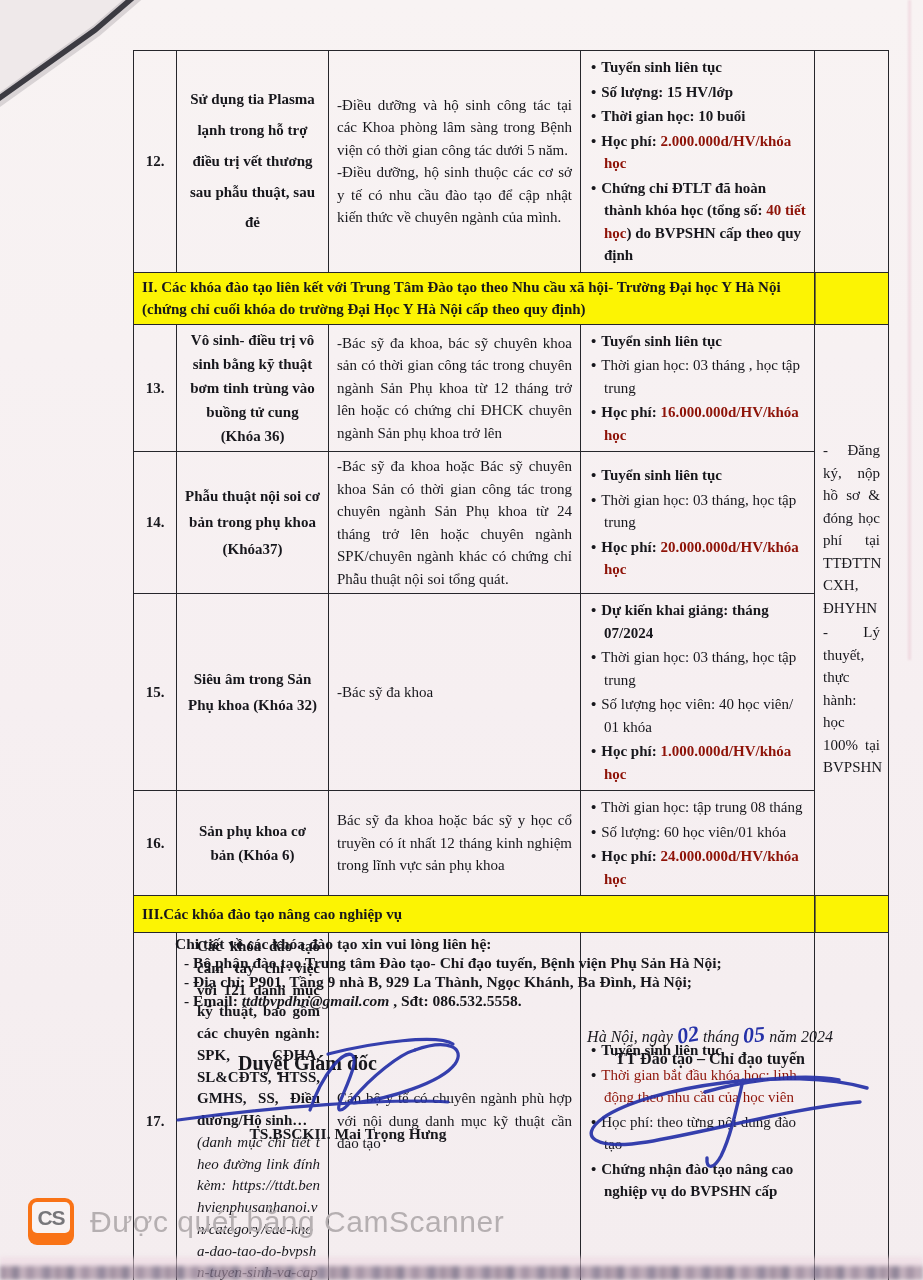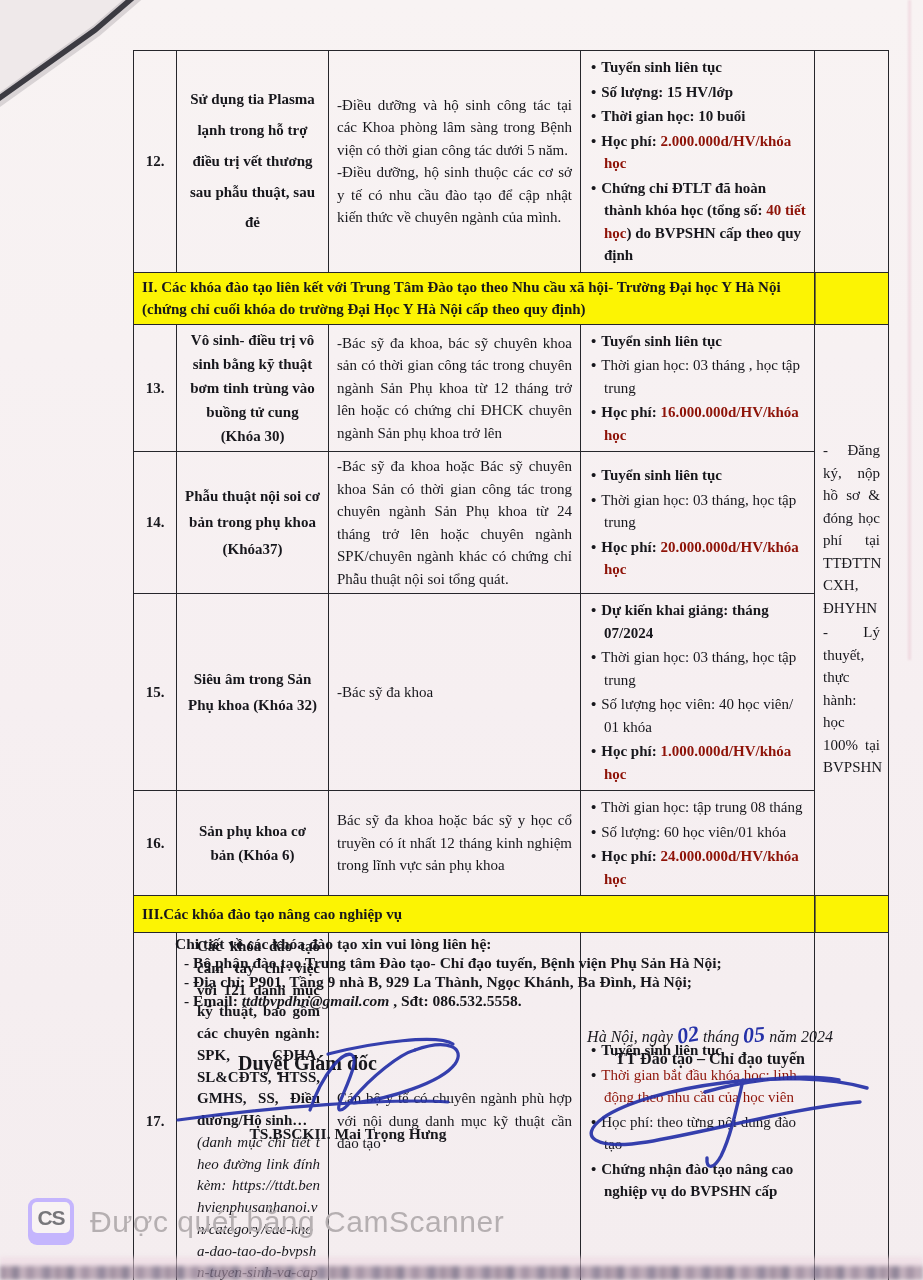--- a/index.html
+++ b/index.html
@@ -49,21 +49,21 @@
   .hn1{transform:rotate(-10deg);} .hn2{transform:rotate(-4deg);}
   .right-title{position:absolute;left:545px;top:30px;width:330px;text-align:center;font-weight:bold;font-size:16px;}
   .left-title{position:absolute;left:238px;top:32px;font-weight:bold;font-size:20px;}
   .left-name{position:absolute;left:188px;top:105px;width:320px;text-align:center;font-weight:bold;font-size:15.5px;}
   .right-name{position:absolute;left:545px;top:112px;width:330px;text-align:center;font-weight:bold;font-size:15.5px;}
   .sig-svg{position:absolute;pointer-events:none;}
 
   
   .cs-row{position:absolute;left:28px;top:1198px;display:flex;align-items:center;gap:16px;
     font-family:"Liberation Sans","DejaVu Sans",sans-serif;}
-  .cs-badge{width:46px;height:47px;border-radius:9px;background:#c4b5fd;position:relative;flex:0 0 auto;}
+  .cs-badge{width:46px;height:47px;border-radius:9px;background:#f97316;position:relative;flex:0 0 auto;}
   .cs-badge .inner{position:absolute;left:4px;top:4px;right:4px;bottom:12px;background:#f8f3f3;border-radius:5px;
     display:flex;align-items:center;justify-content:center;font-weight:bold;font-size:21px;color:#77777a;letter-spacing:-1px;}
   .cs-text{font-size:30px;color:#b5afb1;letter-spacing:.5px;}
 </style>
 </head>
 <body>
 
 <div class="page">
 
   <svg class="corner-artifact" width="210" height="130">
@@ -102,21 +102,21 @@
         </tr>
         <tr style="height: 47px;">
           <td class="sec-header" colspan="5">
             <div>II.  Các khóa đào tạo liên kết với Trung Tâm Đào tạo theo Nhu cầu xã hội- Trường Đại học Y Hà Nội</div>
             <div>(chứng chỉ cuối khóa do trường Đại Học Y Hà Nội cấp theo quy định)</div>
           </td>
         </tr>
         <tr style="height: 106px;">
           <td class="c-no">13.</td>
           <td class="c-name">
-            <div class="nm" style="line-height: 1.6;"><span class="sg-b">Vô sinh- điều trị vô sinh bằng kỹ thuật bơm tinh trùng vào buồng tử cung (Khóa 30)</span></div>
+            <div class="nm" style="line-height: 1.6;"><span class="sg-b">Vô sinh- điều trị vô sinh bằng kỹ thuật bơm tinh trùng vào buồng tử cung (Khóa 36)</span></div>
           </td>
           <td class="c-aud">
             <p>-Bác sỹ đa khoa, bác sỹ chuyên khoa sản có thời gian công tác trong chuyên ngành Sản Phụ khoa từ 12 tháng trở lên hoặc có chứng chỉ ĐHCK chuyên ngành Sản phụ khoa trở lên</p>
           </td>
           <td class="c-det">
             <div class="bullet"><span class="dot">•</span><span class="sg-b">Tuyển sinh liên tục</span></div>
             <div class="bullet"><span class="dot">•</span><span class="sg-n">Thời gian học: 03 tháng , học tập trung</span></div>
             <div class="bullet"><span class="dot">•</span><span class="sg-b">Học phí: </span><span class="sg-rb">16.000.000d/HV/khóa học</span></div>
           </td>
           <td class="c-note" rowspan="4">

